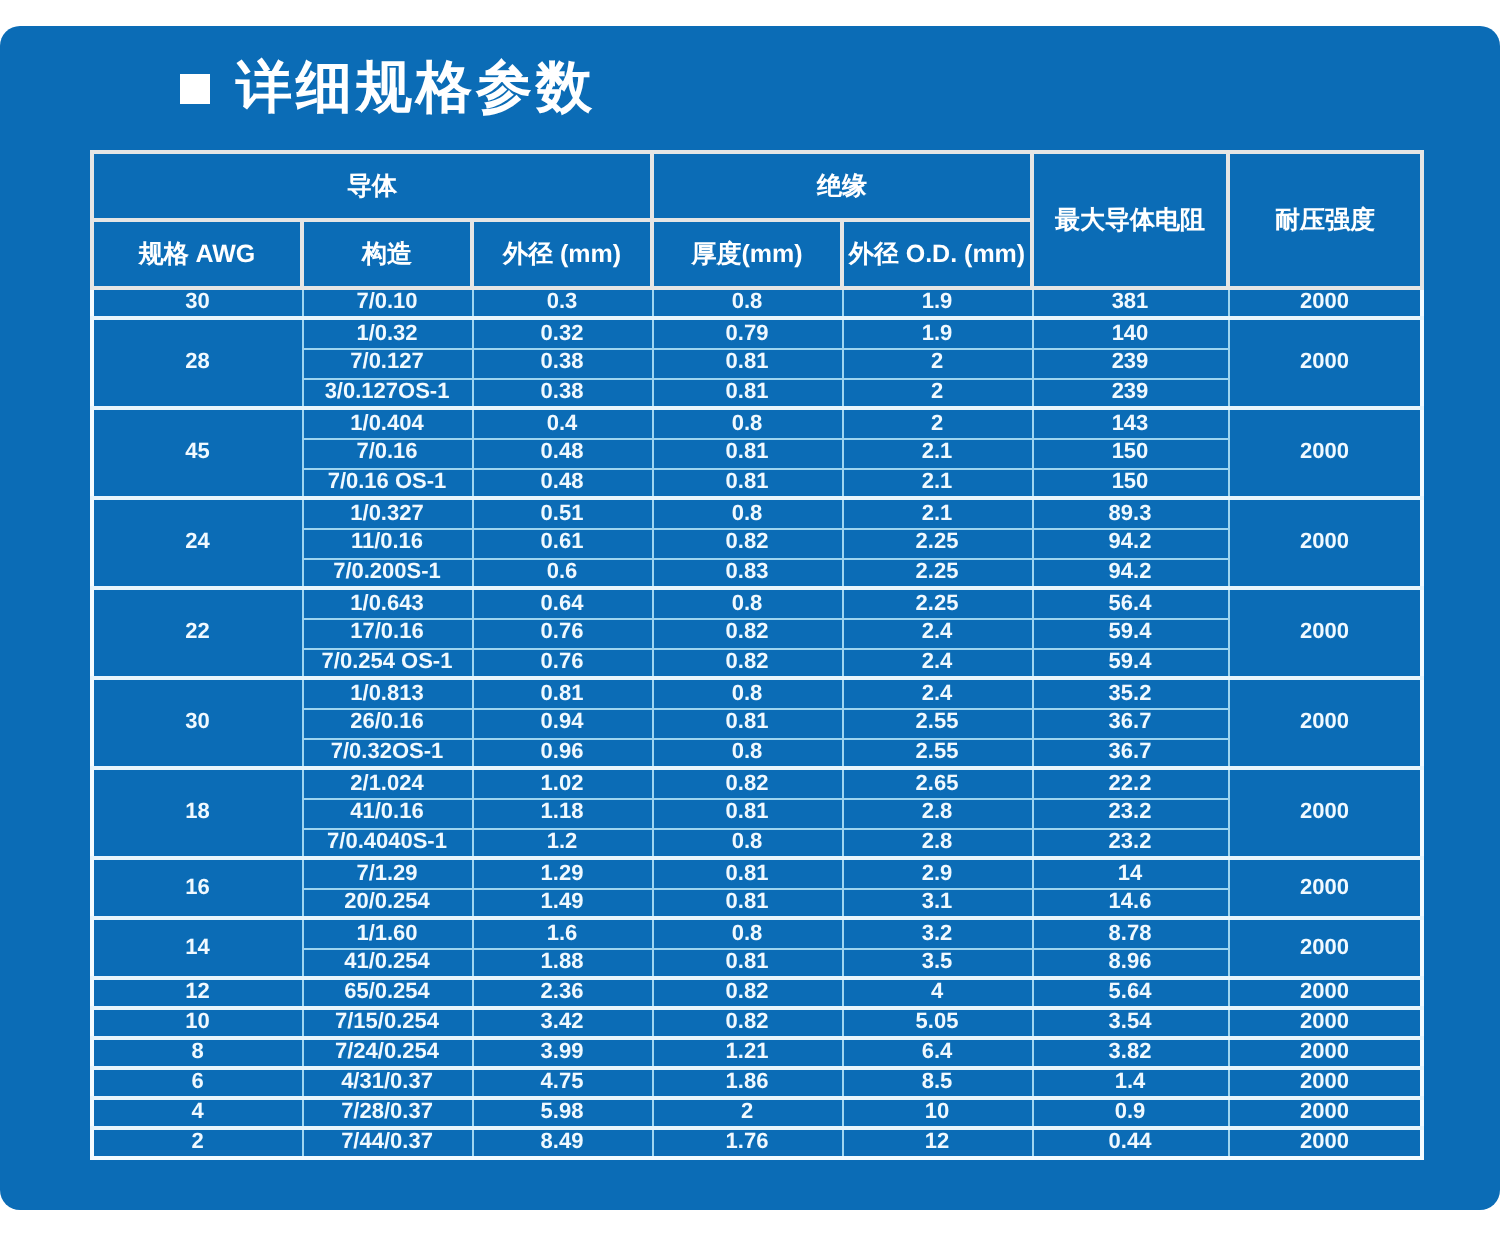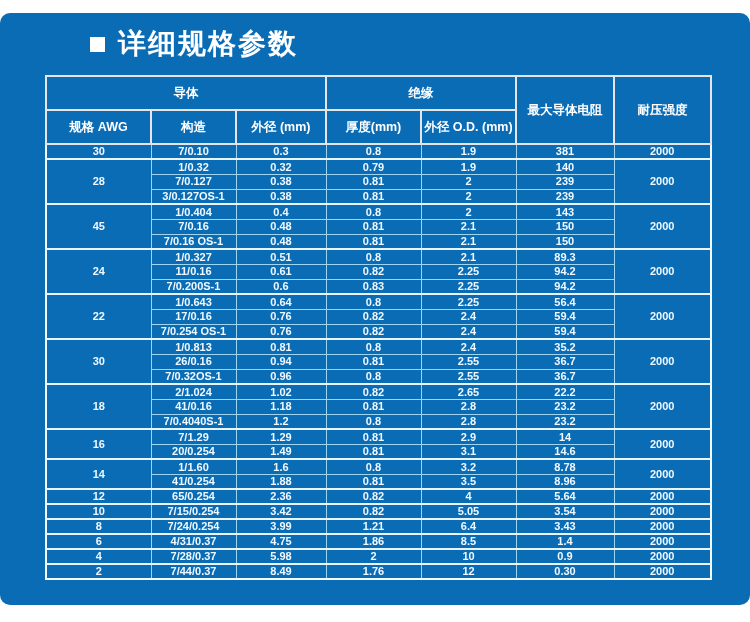--- a/index.html
+++ b/index.html
@@ -303,21 +303,21 @@
           <td>5.05</td>
           <td>3.54</td>
           <td rowspan="1">2000</td>
         </tr>
         <tr class="group-first">
           <td rowspan="1">8</td>
           <td>7/24/0.254</td>
           <td>3.99</td>
           <td>1.21</td>
           <td>6.4</td>
-          <td>3.43</td>
+          <td>3.82</td>
           <td rowspan="1">2000</td>
         </tr>
         <tr class="group-first">
           <td rowspan="1">6</td>
           <td>4/31/0.37</td>
           <td>4.75</td>
           <td>1.86</td>
           <td>8.5</td>
           <td>1.4</td>
           <td rowspan="1">2000</td>
@@ -330,18 +330,18 @@
           <td>10</td>
           <td>0.9</td>
           <td rowspan="1">2000</td>
         </tr>
         <tr class="group-first">
           <td rowspan="1">2</td>
           <td>7/44/0.37</td>
           <td>8.49</td>
           <td>1.76</td>
           <td>12</td>
-          <td>0.30</td>
+          <td>0.44</td>
           <td rowspan="1">2000</td>
         </tr>
       </tbody>
   </table>
 </div>
 
 </body></html>

